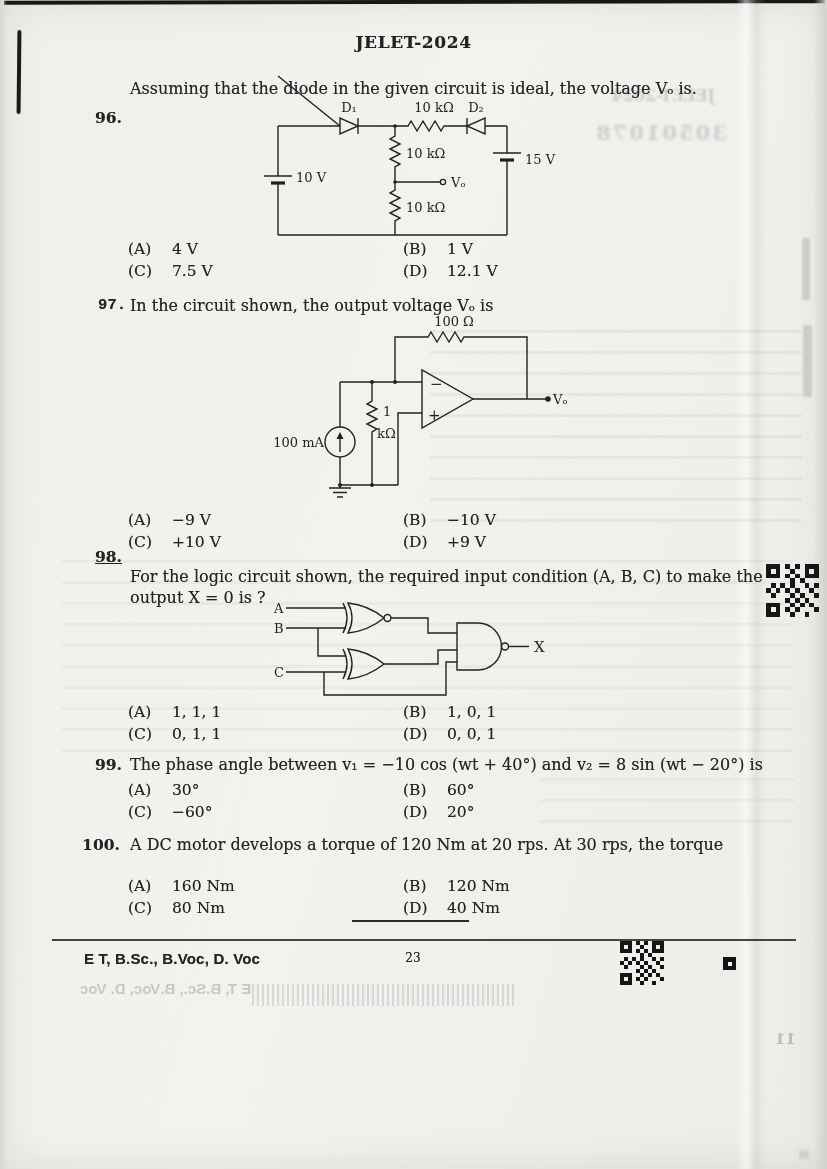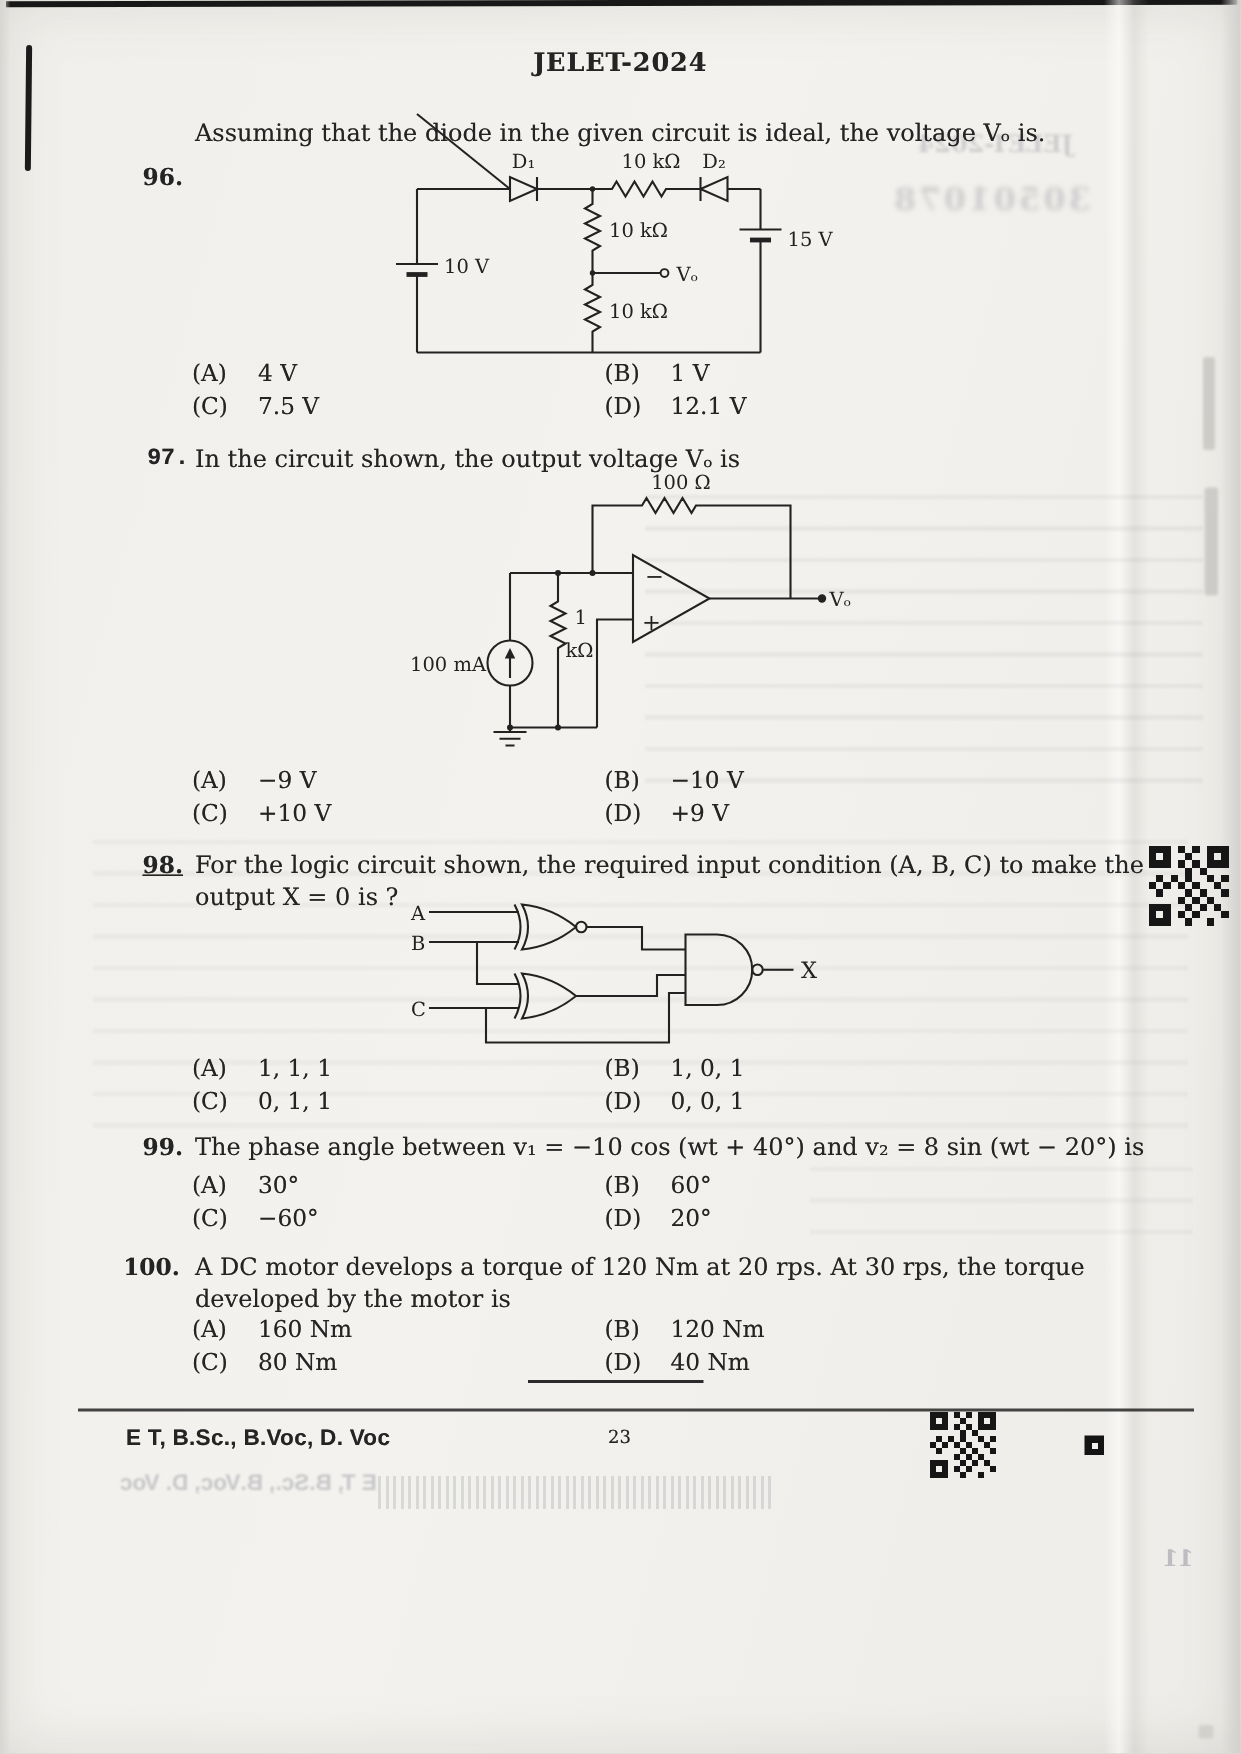--- a/index.html
+++ b/index.html
@@ -170,21 +170,21 @@
     <div class="opt">
         <span class="ol">(C)</span>
         <span class="ov">+10 V</span>
       </div>
     <div class="opt">
         <span class="ol">(D)</span>
         <span class="ov">+9 V</span>
       </div>
   </div>
 
-  <div class="abs q-num ink" style="left:80px;top:566px;text-decoration:underline;">98.</div>
+  <div class="abs q-num ink" style="left:80px;top:546px;text-decoration:underline;">98.</div>
   <div class="abs q-line ink" style="left:130px;top:566px;">For the logic circuit shown, the required input condition (A, B, C) to make the</div>
   <div class="abs q-line ink" style="left:130px;top:587px;">output X = 0 is ?</div>
 
   <svg class="abs" style="left:266px;top:594px;" width="300" height="112" viewBox="0 0 300 112">
     <text x="8" y="19">A</text>
     <text x="8" y="39">B</text>
     <text x="8" y="83">C</text>
 
     <path class="w" d="M20,14 L80,14 M20,34 L80,34 M20,78 L80,78"></path>
     <path class="w" d="M52,34 L52,62 L80,62"></path>
@@ -241,21 +241,20 @@
         <span class="ov">−60°</span>
       </div>
     <div class="opt">
         <span class="ol">(D)</span>
         <span class="ov">20°</span>
       </div>
   </div>
 
   <div class="abs q-num ink" style="left:80px;top:834px;text-align:center;">100.</div>
   <div class="abs q-line ink" style="left:130px;top:834px;">A DC motor develops a torque of 120 Nm at 20 rps. At 30 rps, the torque</div>
-  <div class="abs q-line ink" style="left:130px;top:855px;">developed by the motor is</div>
 
   <div class="abs opts ink" style="left:128px;top:876px;">
     <div class="opt">
         <span class="ol">(A)</span>
         <span class="ov">160 Nm</span>
       </div>
     <div class="opt">
         <span class="ol">(B)</span>
         <span class="ov">120 Nm</span>
       </div>

